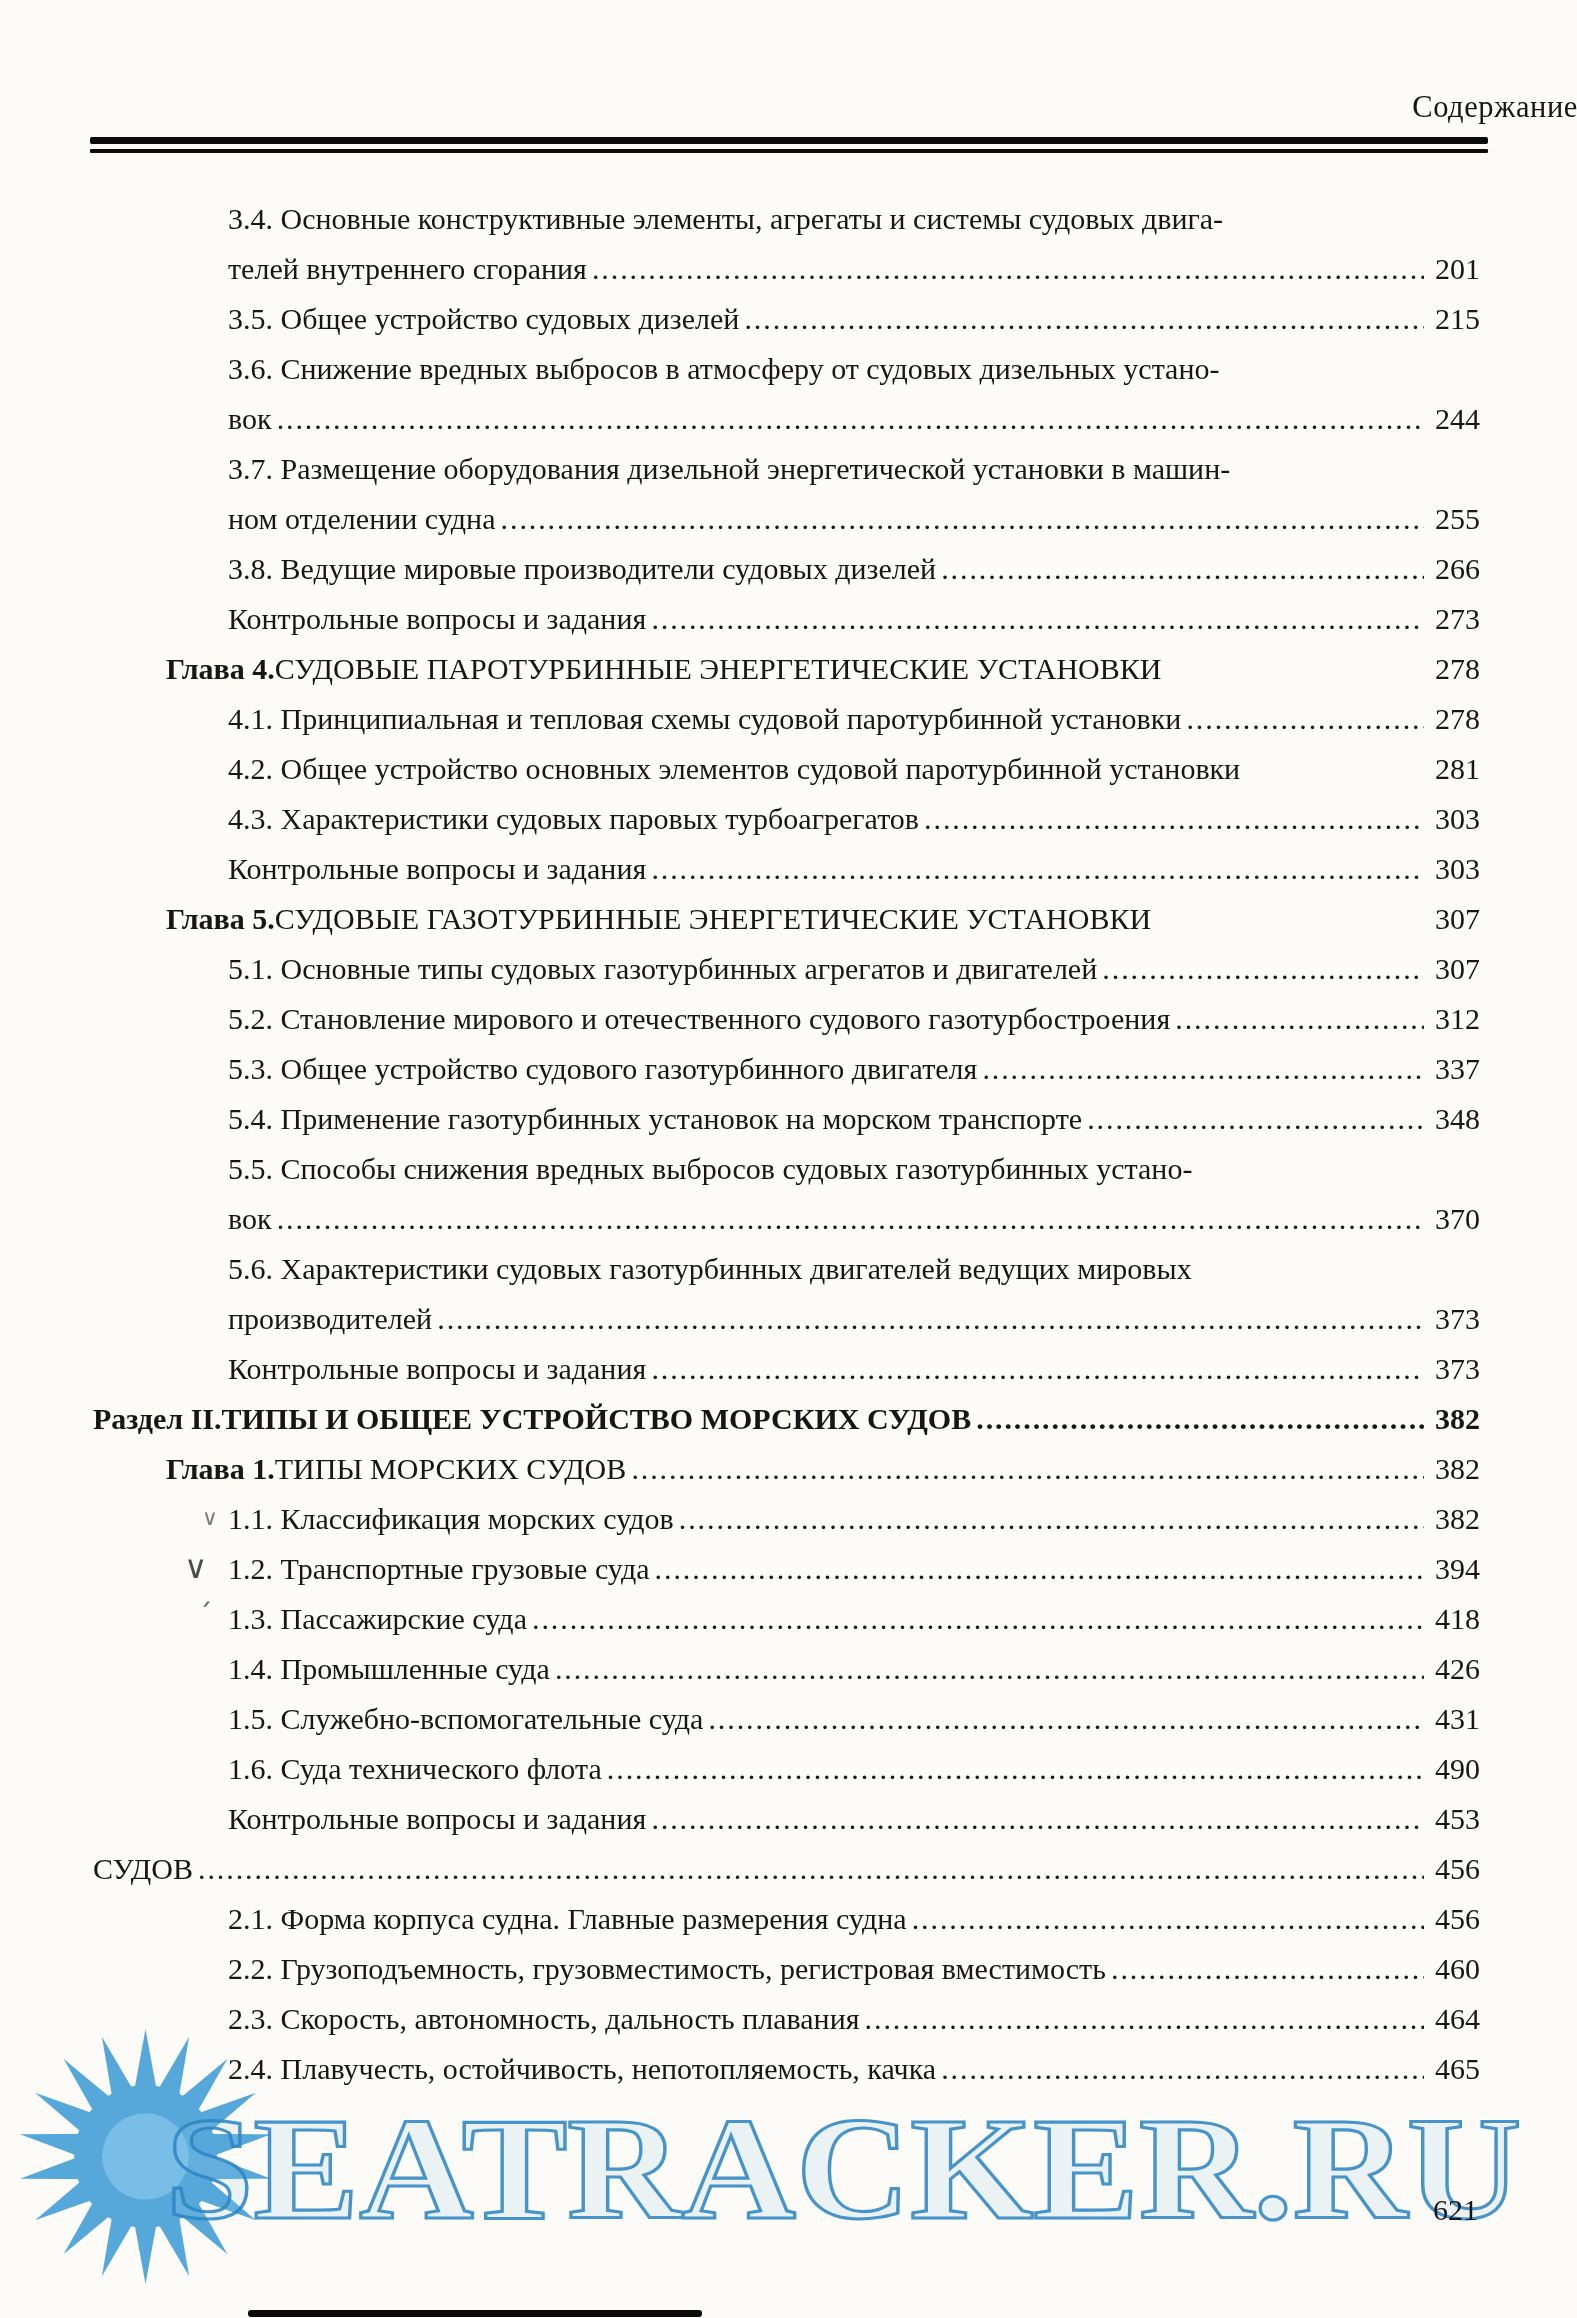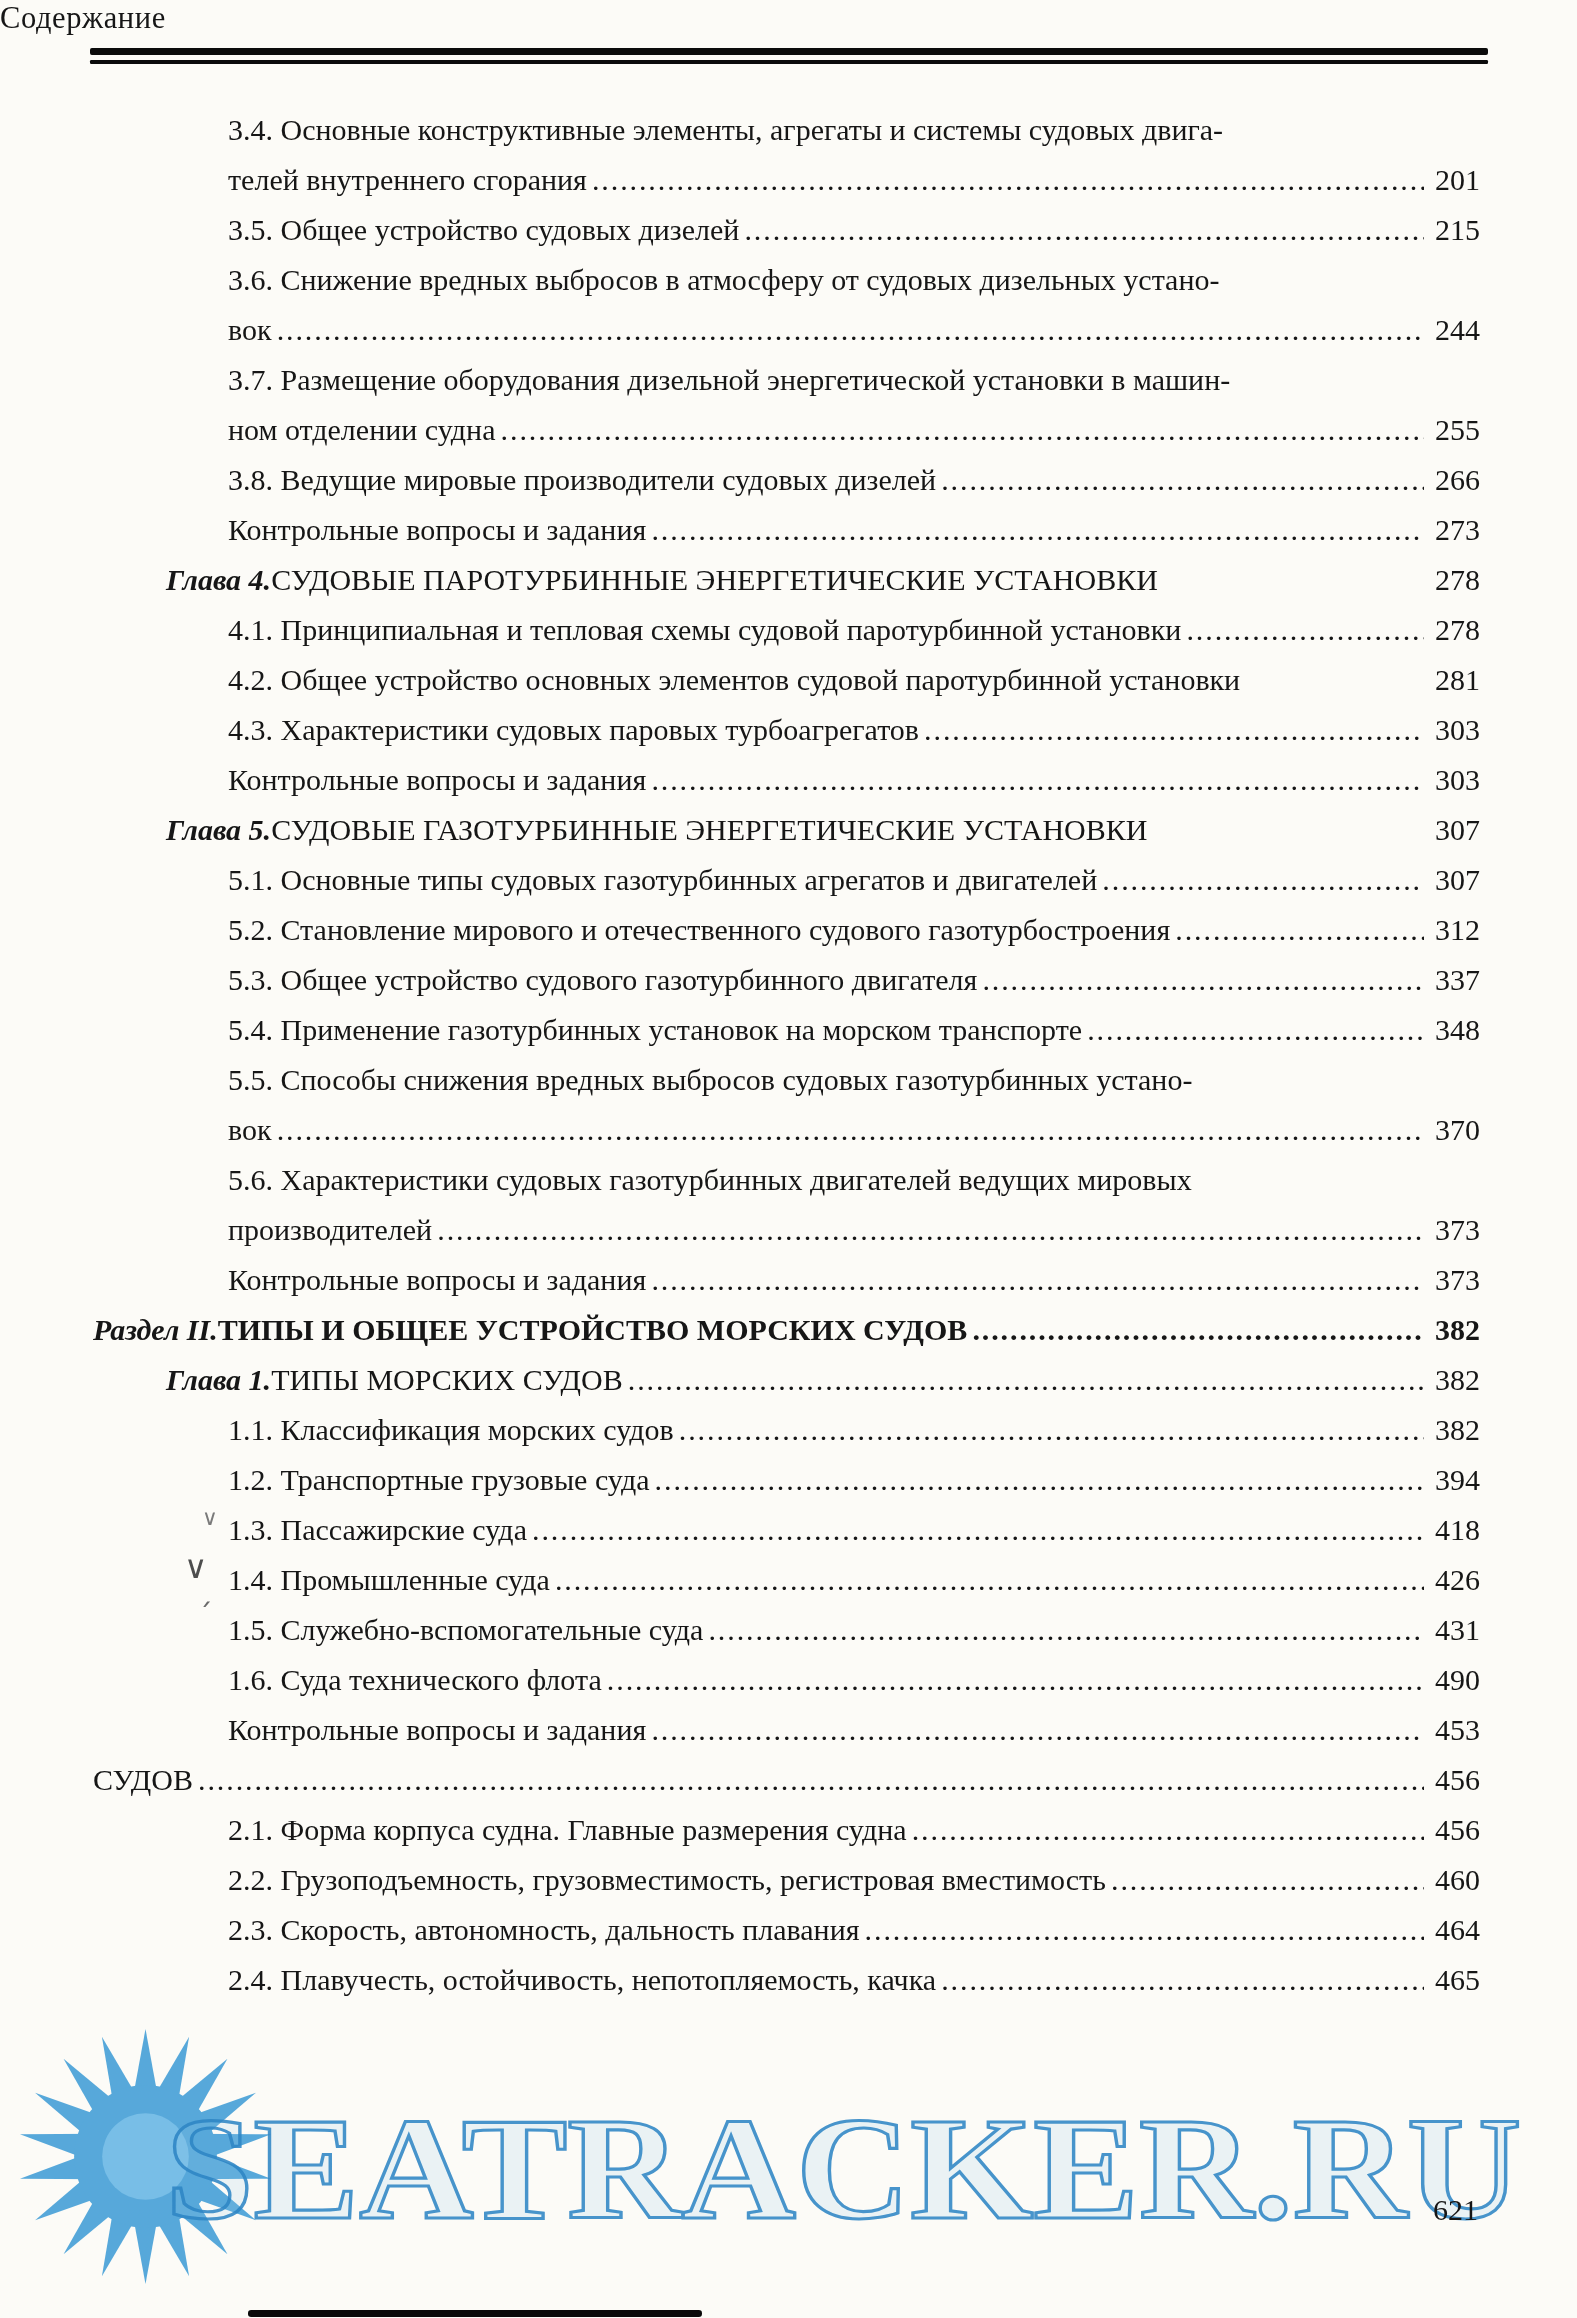--- a/index.html
+++ b/index.html
@@ -9,38 +9,39 @@
     font-family: "Liberation Serif", serif;
   }
   .page {
     position: absolute; left: 0; top: 0;
     width: 1578px; height: 2319px;
     background: #fcfbf7;
     color: #161616;
     overflow: hidden;
   }
   .header-title {
-    text-align: left;
+    text-align: right;
+    padding-top: 89px;
     font-size: 30.5px;
     line-height: 37px;
     letter-spacing: 0.6px;
   }
   .rule { margin: 11.4px 90px 0 90px; }
   .rule .r1 { height: 7px; background: #0b0b0b; border-radius: 1.9px; }
   .rule .r2 { height: 3.8px;  background: #0b0b0b; margin-top: 4.4px; border-radius: 1.3px; }
 
   .toc {
     margin: 41px 93px 0 93px;
     font-size: 30px;
     line-height: 50px;
   }
   .toc-row { display: flex; align-items: baseline; white-space: nowrap; }
   .toc-row.ind1 { padding-left: 73px; }
   .toc-row.ind2 { padding-left: 135px; }
-  .toc-row .prefix { font-weight: bold; font-style: italic; }
+  .toc-row .prefix { font-weight: bold; }
   .toc-row.bold { font-weight: bold; }
   .txt { flex-shrink: 0; }
   .dots {
     flex: 1 1 auto; min-width: 0;
     overflow: hidden;
     margin: 0 6.4px 0 5.1px;
     letter-spacing: 1.9px;
   }
   .dots::after {
     content: "................................................................................................................................................................";

